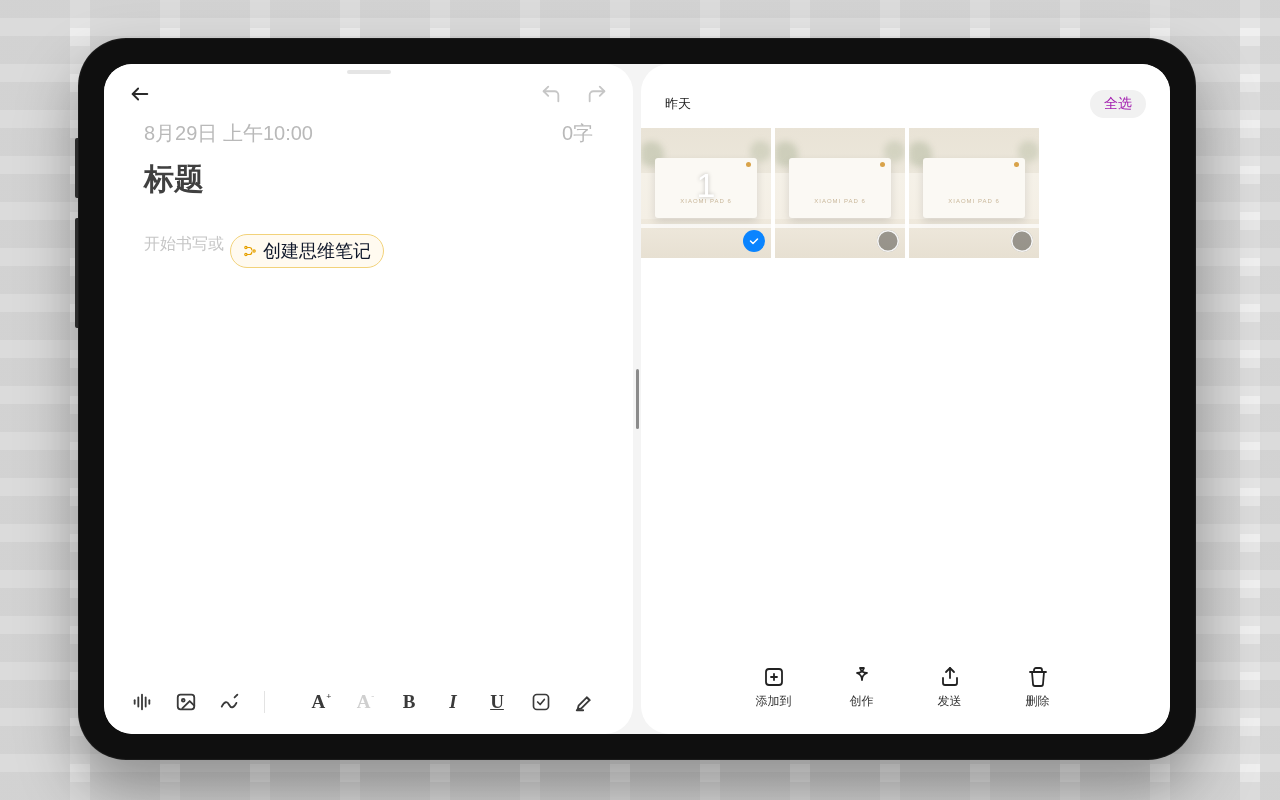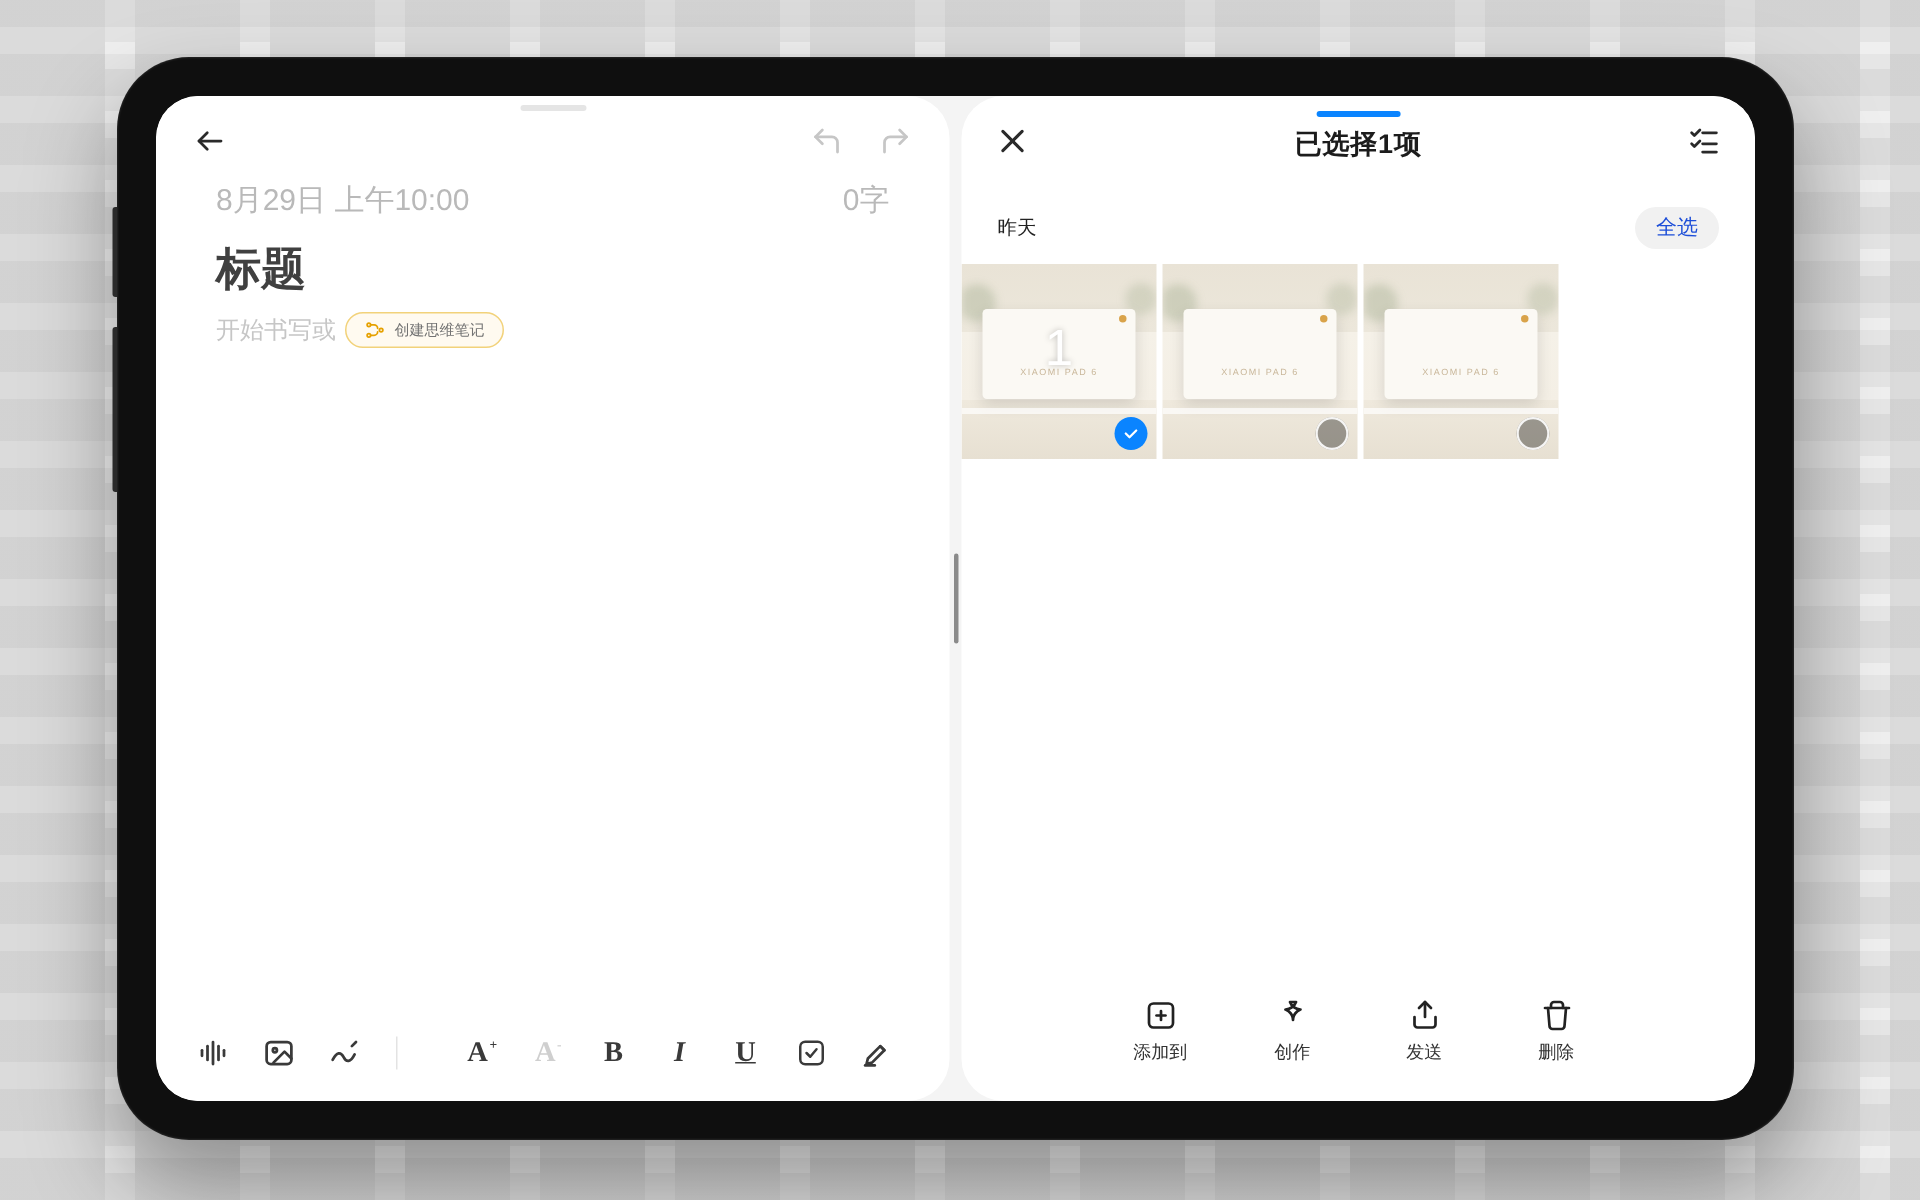--- a/index.html
+++ b/index.html
@@ -75,26 +75,26 @@
   }
   .drag-pill{
     position:absolute; top:6px; left:50%; transform:translateX(-50%);
     width:44px; height:4px; border-radius:4px; background:#e5e5e5;
   }
   .icon-btn { width:28px; height:28px; display:flex; align-items:center; justify-content:center; color:#2a2a2a; cursor:pointer; }
   .icon-btn.dim { color:#c6c6c6; }
   .note-meta { display:flex; justify-content:space-between; padding: 8px 40px 0 40px; color:#b9b9b9; font-size:20px; }
   .note-body { padding: 6px 40px; flex:1; }
   .title { color:#404040; font-size:30px; font-weight:600; margin-top:6px; }
-  .body-row { display:flex; align-items:center; gap:6px; margin-top:8px; }
+  .body-row { display:flex; align-items:flex-start; gap:6px; margin-top:34px; }
   .body-placeholder { color:#c6c6c6; font-size:16px; }
   .chip {
     display:inline-flex; align-items:center; gap:6px;
     padding: 4px 12px; border:1px solid #f2d27a; border-radius:999px;
-    color:#737373; font-size:10px;
+    color:#0f172a; font-size:18px;
     background:#fffaf0;
   }
   .chip svg{ stroke:#e6a100; }
 
   .note-toolbar {
     height:56px; display:flex; align-items:center; gap:4px;
     padding: 0 18px 8px 18px;
   }
   .tb-btn { width:40px; height:40px; display:flex; align-items:center; justify-content:center; color:#3a3a3a; border-radius:8px; cursor:pointer; }
   .tb-sep { width:1px; height:22px; background:#e3e3e3; margin:0 10px; }
@@ -105,21 +105,21 @@
   .gal-top {
     display:flex; align-items:center; justify-content:space-between;
     padding: 16px 20px 4px 20px;
     position:relative;
   }
   .gal-title-wrap{ position:absolute; left:50%; transform:translateX(-50%); top:10px; text-align:center; }
   .gal-title-bar{ width:56px; height:4px; background:#0a84ff; border-radius:2px; margin:0 auto 6px auto; }
   .gal-title{ font-size:18px; font-weight:600; color:#1c1c1c; letter-spacing:0.5px; }
   .gal-sub { display:flex; justify-content:space-between; align-items:center; padding: 26px 24px 10px 24px; }
   .gal-date { font-size:13px; color:#222; }
-  .pill-btn { background:#f1f1f1; border-radius:999px; padding:5px 14px; font-size:14px; color:#1d4ed8; cursor:pointer; }
+  .pill-btn { background:#f1f1f1; border-radius:999px; padding:5px 14px; font-size:14px; color:#a21caf; cursor:pointer; }
 
   .thumbs { display:flex; gap:4px; padding:0 0 0 0; }
   .thumb {
     width:130px; height:130px; position:relative; overflow:hidden;
     background: linear-gradient(180deg,#e9e3d6 0%, #ece7db 35%, #f5f1e8 35%, #f4efe5 70%, #efe9dd 70%, #e7e0d2 100%);
   }
   .thumb:first-child{ border-top-left-radius:0; }
   .thumb .box{
     position:absolute; left:14px; right:14px; top:30px; bottom:40px;
     background:#fbf9f4; border-radius:3px;
@@ -269,41 +269,20 @@
           <svg width="22" height="22" viewBox="0 0 24 24" fill="none" stroke="currentColor" stroke-width="2" stroke-linecap="round" stroke-linejoin="round">
               <path d="M4 20l4-1 9-9-3-3-9 9z"></path>
               <path d="M14 7l3 3"></path>
               <line x1="3" y1="21" x2="10" y2="21"></line>
             </svg>
         </div>
       </div>
     </div>
 
     <div class="pane">
-      <div class="gal-top">
-        <div class="icon-btn">
-          <svg width="22" height="22" viewBox="0 0 24 24" fill="none" stroke="currentColor" stroke-width="2.2" stroke-linecap="round">
-              <line x1="5" y1="5" x2="19" y2="19"></line>
-              <line x1="19" y1="5" x2="5" y2="19"></line>
-            </svg>
-        </div>
-        <div class="gal-title-wrap">
-          <div class="gal-title-bar"></div>
-          <div class="gal-title">已选择1项</div>
-        </div>
-        <div class="icon-btn">
-          <svg width="22" height="22" viewBox="0 0 24 24" fill="none" stroke="currentColor" stroke-width="2" stroke-linecap="round" stroke-linejoin="round">
-              <polyline points="3 6 5 8 9 4"></polyline>
-              <line x1="11" y1="6" x2="21" y2="6"></line>
-              <polyline points="3 14 5 16 9 12"></polyline>
-              <line x1="11" y1="14" x2="21" y2="14"></line>
-              <line x1="11" y1="20" x2="21" y2="20"></line>
-            </svg>
-        </div>
-      </div>
 
       <div class="gal-sub">
         <span class="gal-date">昨天</span>
         <span class="pill-btn">全选</span>
       </div>
 
       <div class="thumbs" id="thumbs">
           <div class="thumb">
             <div class="plants"></div>
             <div class="box"></div>

